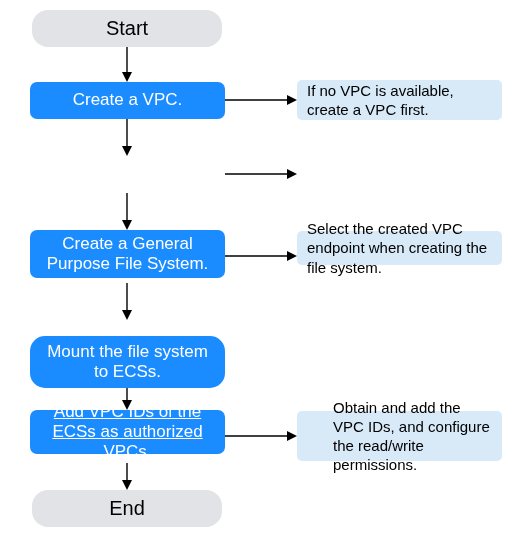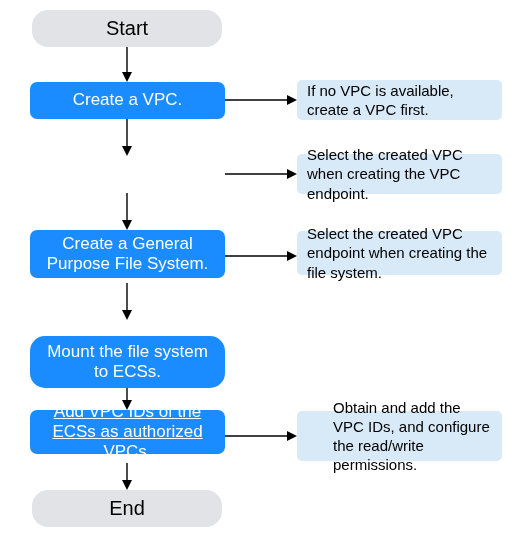--- a/index.html
+++ b/index.html
@@ -68,28 +68,25 @@
     <span>Start</span>
   </div>
 
   <div class="node step" style="left:30px; top:82px; height:37px;">
     <span>Create a VPC.</span>
   </div>
   <div class="note" style="left:297px; top:80px; height:40px;">
     <span>If no VPC is available, create a VPC first.</span>
   </div>
 
-  <div class="note" style="left:297px; top:154px; height:40px;">
-    <span>Select the created VPC when creating the VPC endpoint.</span>
-  </div>
 
   <div class="node step" style="left:30px; top:230px; height:48px;">
     <span>Create a General Purpose File System.</span>
   </div>
-  <div class="note" style="left:297px; top:231px; height:44px;">
+  <div class="note" style="left:297px; top:231px; height:34px;">
     <span>Select the created VPC endpoint when creating the file system.</span>
   </div>
 
   <div class="node step" style="left:30px; top:336px; height:52px;border-radius:15px;">
     <span>Mount the file system to ECSs.</span>
   </div>
 
   <div class="node step" style="left:30px; top:410px; height:44px;text-decoration:underline;">
     <span>Add VPC IDs of the ECSs as authorized VPCs.</span>
   </div>

